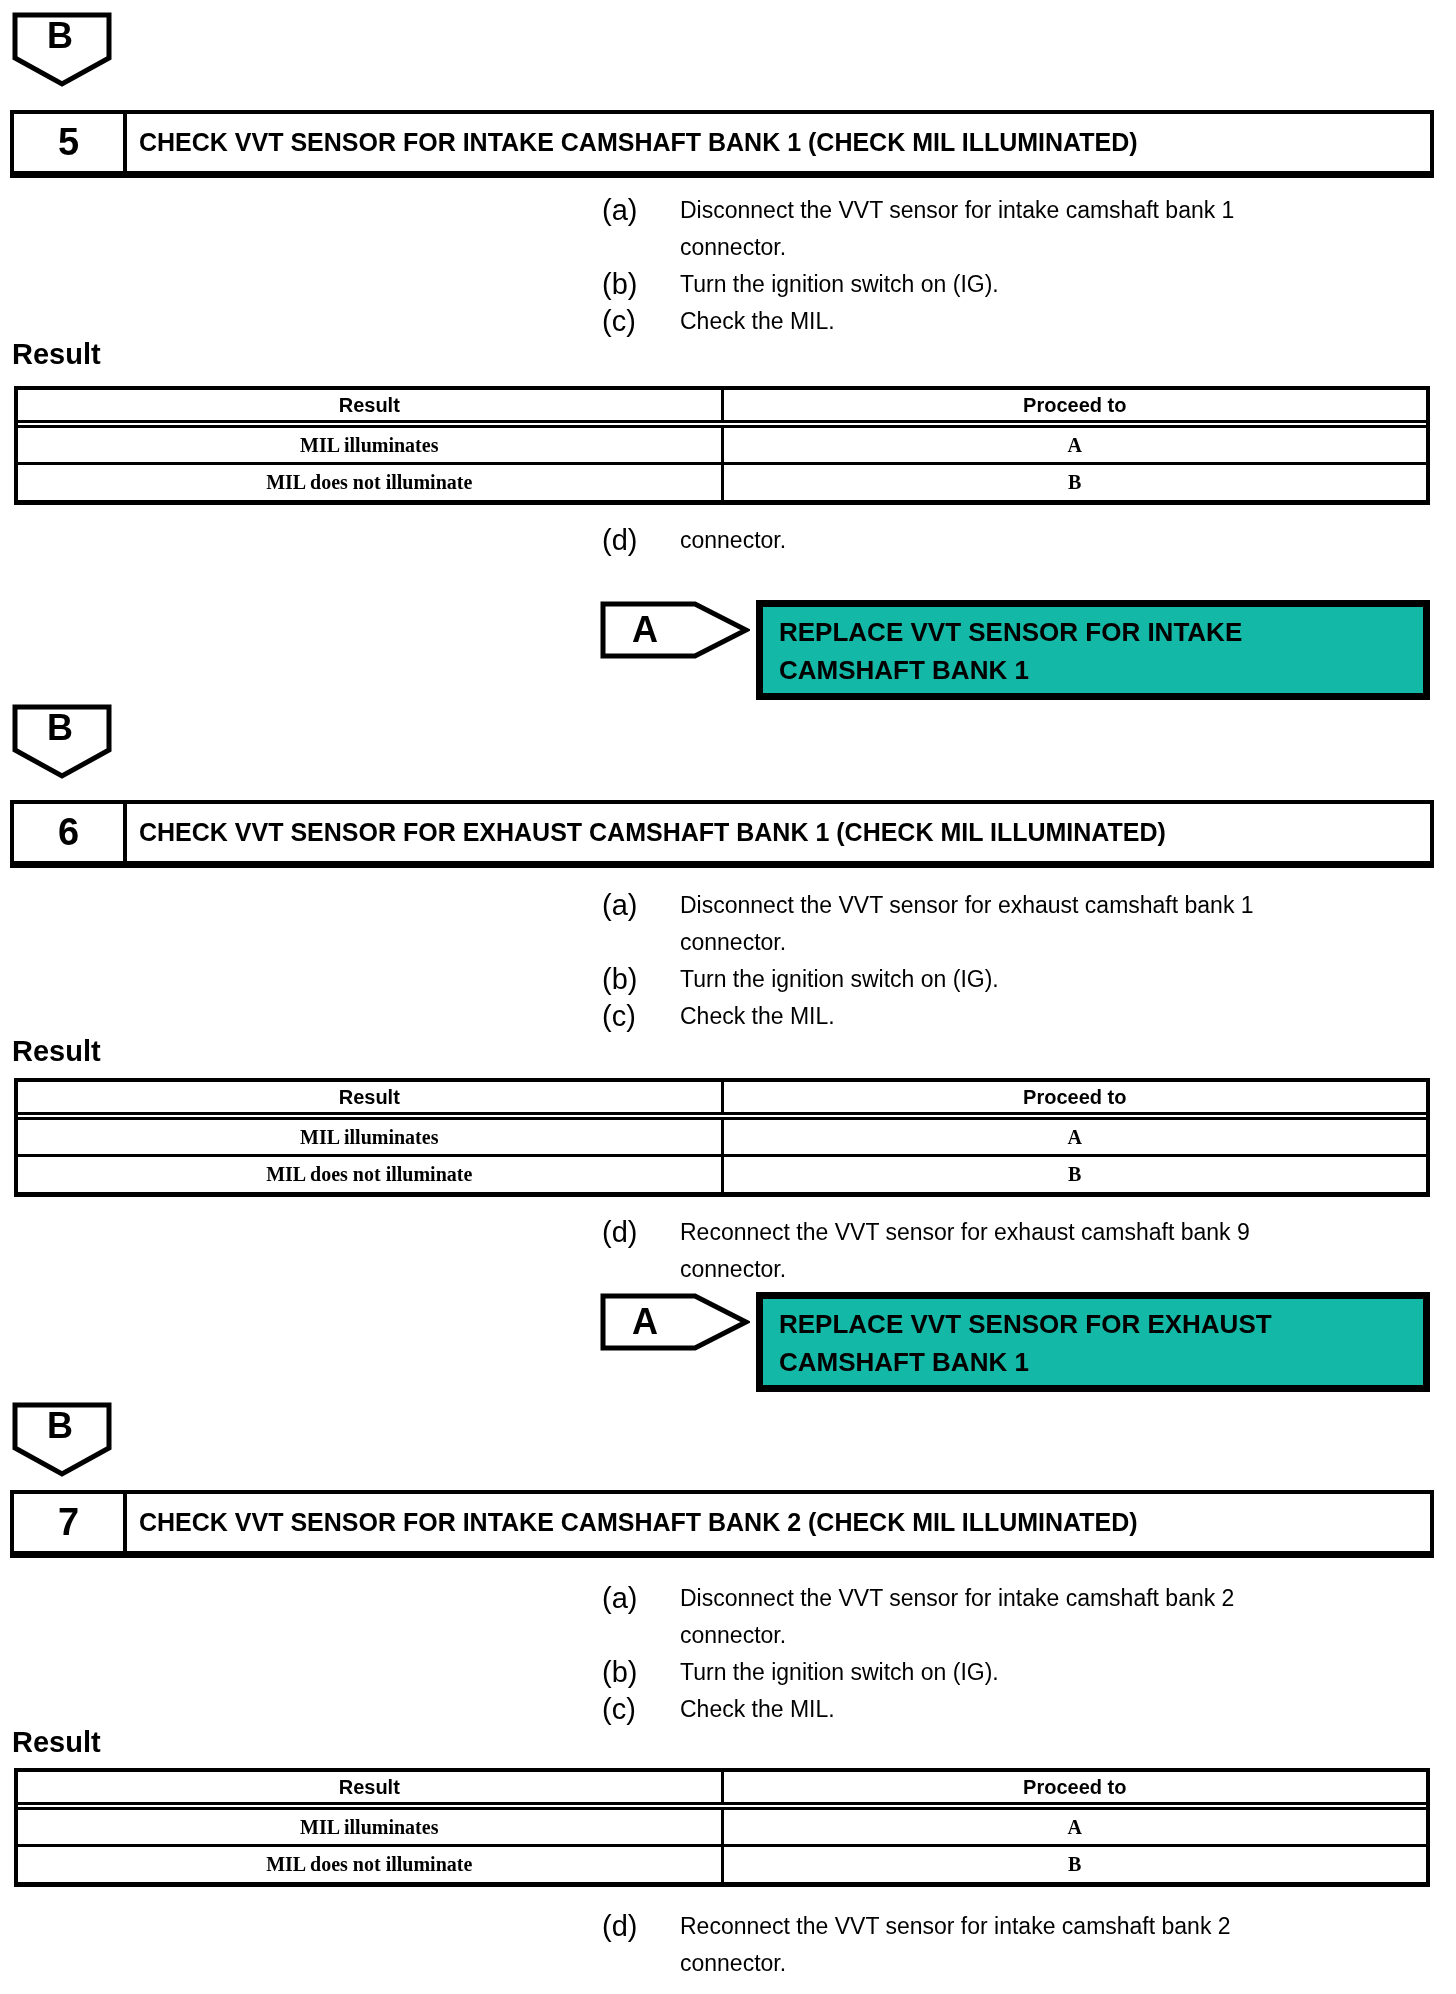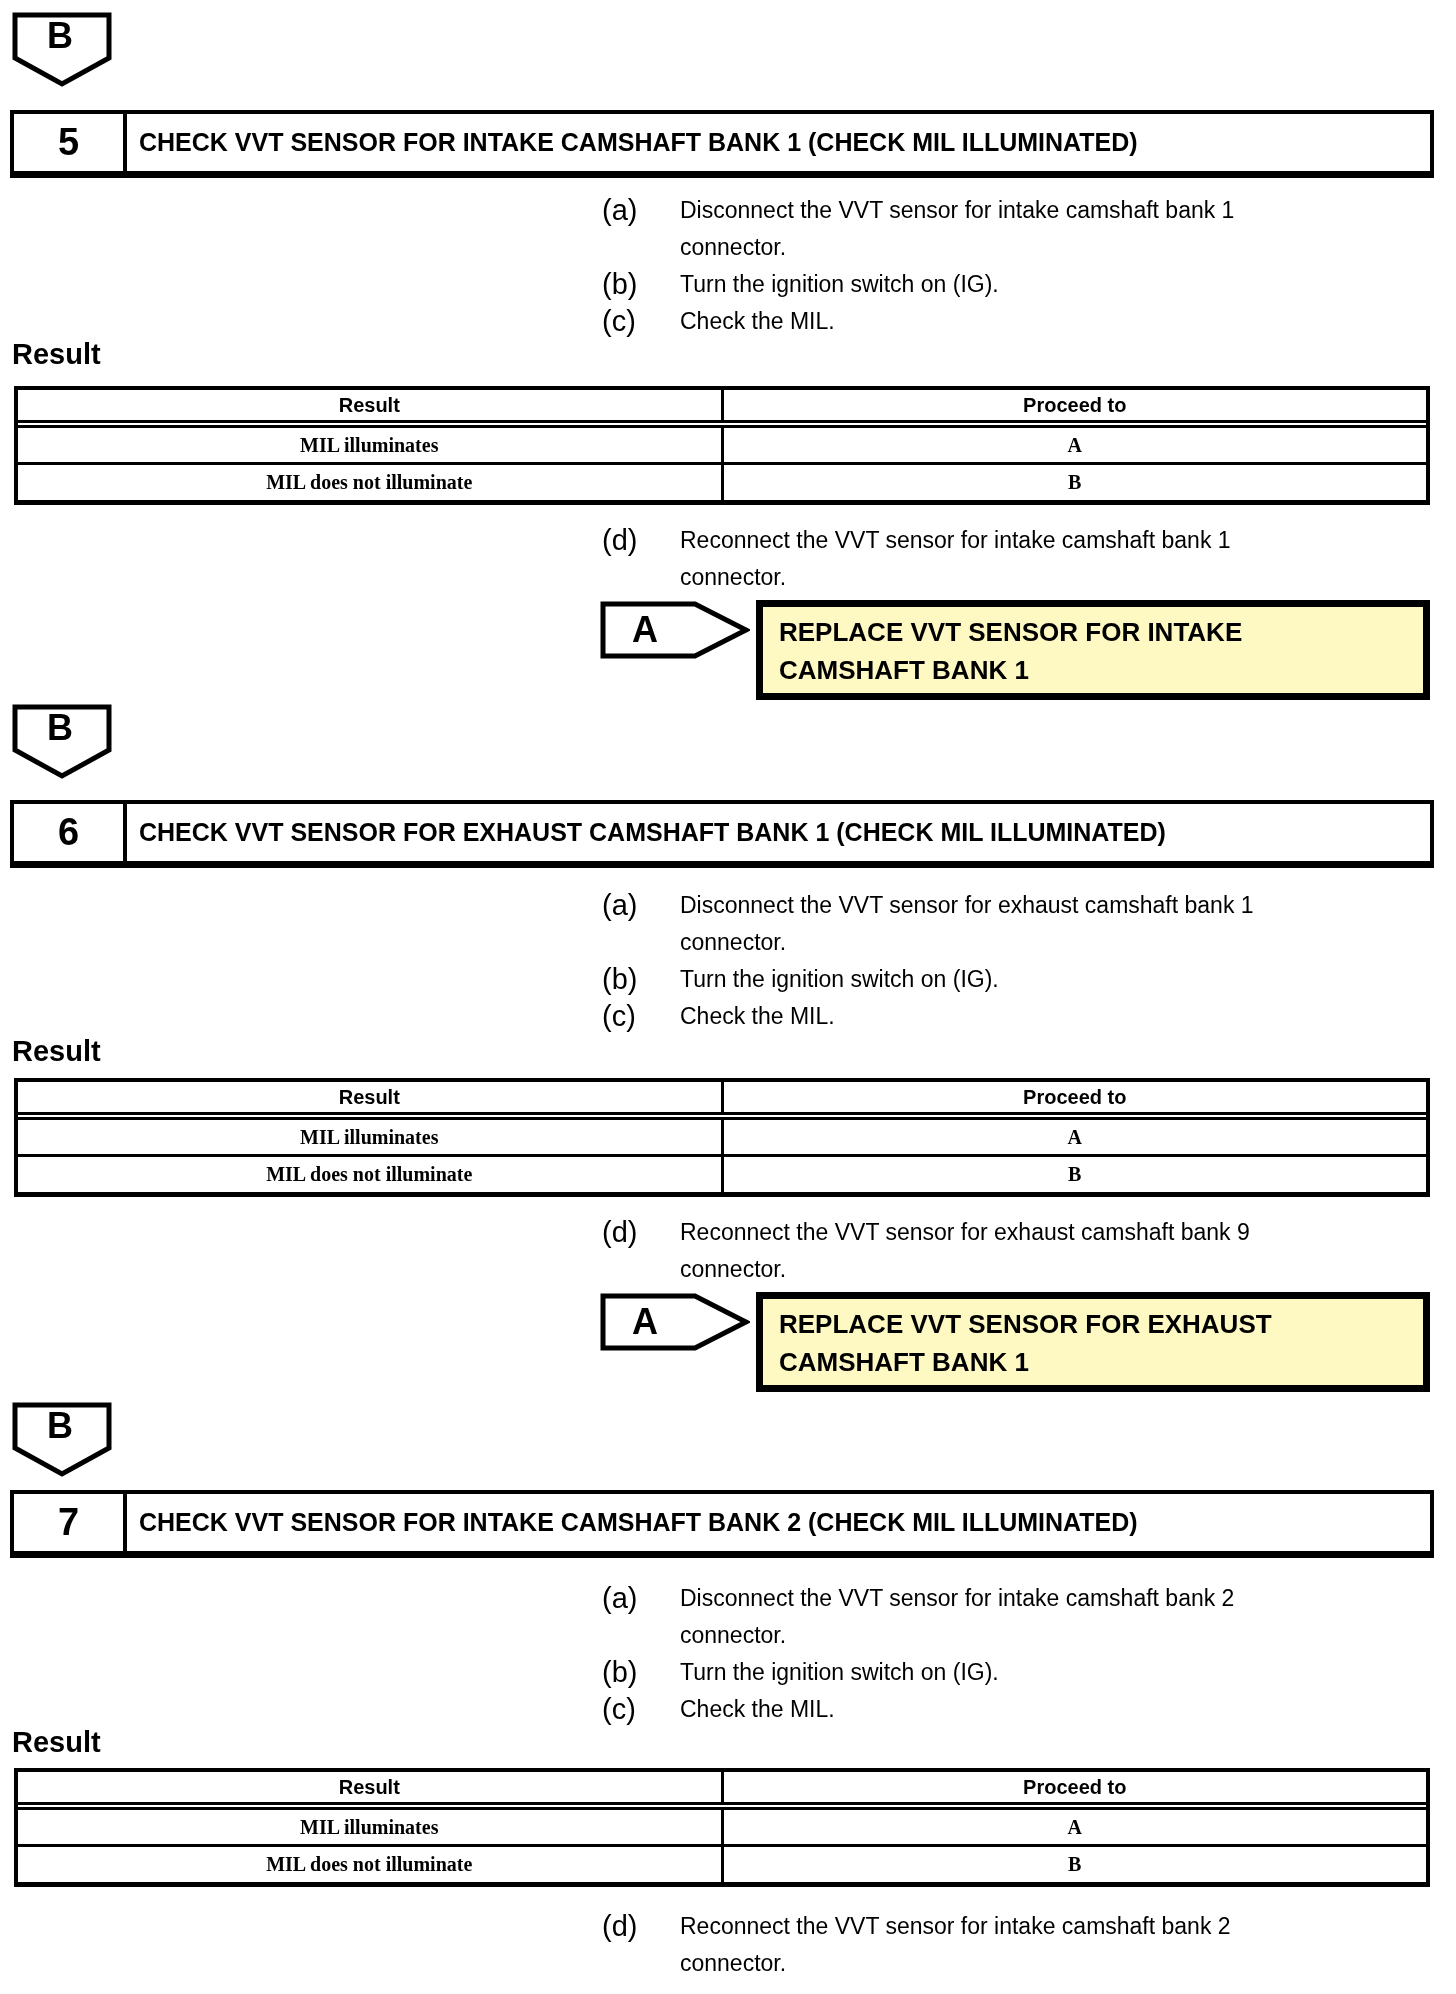--- a/index.html
+++ b/index.html
@@ -62,21 +62,21 @@
   
   .a-marker { left:600px; width:150px; height:58px; }
   .a-marker svg { position:absolute; left:0; top:0; }
   .a-letter {
     position:absolute; left:0; top:0; width:90px; height:58px;
     display:flex; align-items:center; justify-content:center;
     font-size:36px; font-weight:bold;
   }
   .action-box {
     left:756px; width:674px; height:100px; box-sizing:border-box;
-    border:7px solid #000; padding:6px 0 0 16px; background:#fef9c3;
+    border:7px solid #000; padding:6px 0 0 16px; background:#14b8a6;
   }
   .action-line { font-size:26px; font-weight:bold; line-height:38px; white-space:nowrap; }
 </style>
 </head>
 <body>
 
 <div class="abs b-marker" style="top:12px">
   <svg width="100" height="75" viewBox="0 0 100 75">
     <polygon points="3,3 97,3 97,46 50,72 3,46" fill="#fff" stroke="#000" stroke-width="5"></polygon>
   </svg>
@@ -124,21 +124,20 @@
   <div class="t-row last">
     <div class="t-cell first">MIL does not illuminate</div>
     <div class="t-cell">B</div>
   </div>
 </div>
 
 <div class="abs steps" style="top:522px">
   <div class="step">
     <span class="step-label">(d)</span>
     <div class="step-text">
-      <div class="step-line">Reconnect the VVT sensor for intake camshaft bank 1</div>
       <div class="step-line">connector.</div>
     </div>
   </div>
 </div>
 
 <div class="abs a-marker" style="top:601px">
   <svg width="150" height="58" viewBox="0 0 150 58">
     <polygon points="3,3 95,3 146,29 95,55 3,55" fill="#fff" stroke="#000" stroke-width="5"></polygon>
   </svg>
   <span class="a-letter">A</span>

